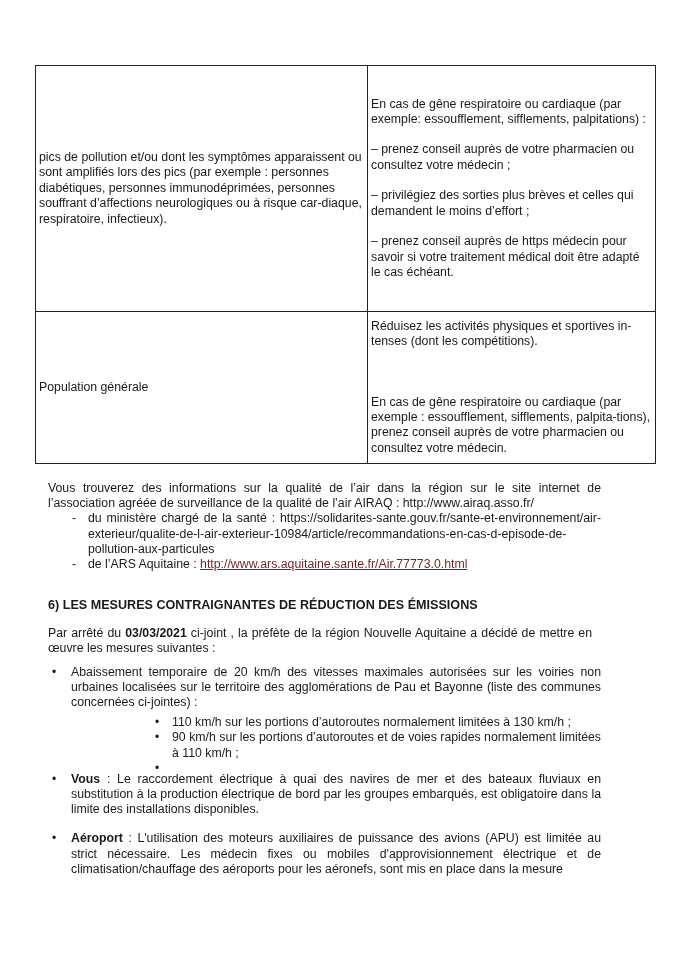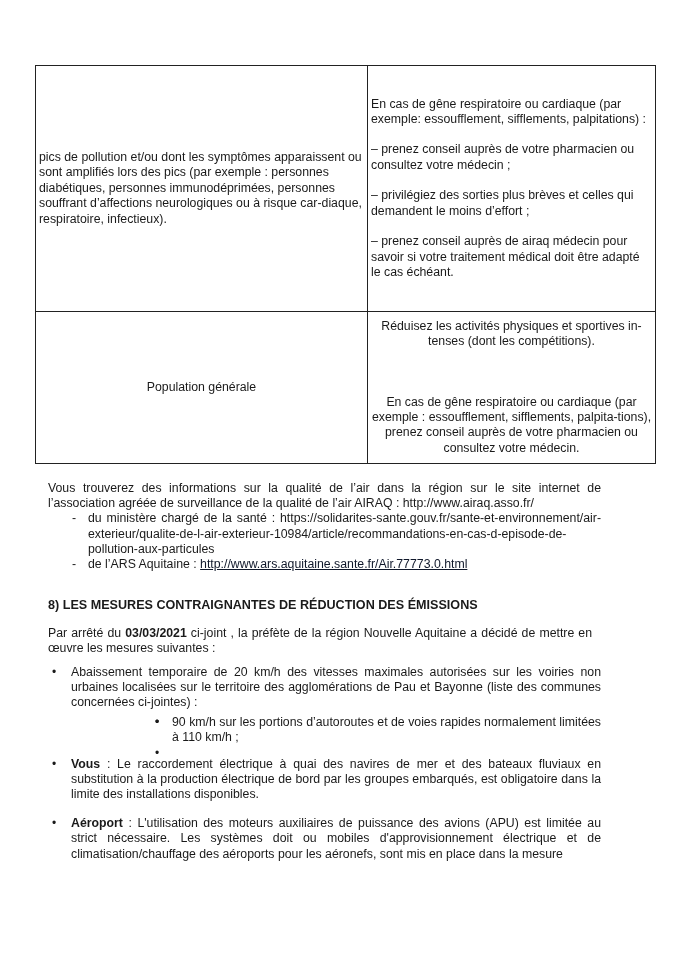--- a/index.html
+++ b/index.html
@@ -15,33 +15,33 @@
       position: absolute; left: 35px; top: 65px; width: 620px;
       border-collapse: collapse; table-layout: fixed;
     }
     .tbl td {
       border: 1.6px solid #222; vertical-align: middle;
       padding: 0 3px; font-size: 12.3px; line-height: 15.4px;
     }
     .tbl col.c1 { width: 332px; }
     .tbl col.c2 { width: 288px; }
     .row1 td { height: 245px; }
-    .row2 td { height: 151px; text-align: center; }
+    .row2 td { height: 151px; }
     .cell-right p { margin: 0; }
     .gap { height: 15px; }
     .gap2 { height: 45px; }
 
     
     .block { position: absolute; left: 48px; width: 553px; }
     .just { text-align: justify; text-align-last: left; }
     .info p { margin: 0; }
     .dash-list { list-style: none; margin: 0; padding: 0; }
     .dash-list li { position: relative; padding-left: 40px; }
     .dash-list li .dash { position: absolute; left: 24px; top: 0; }
-    .link { color: #0f172a; text-decoration: underline; }
+    .link { color: #7f1d1d; text-decoration: underline; }
 
     .heading { font-weight: bold; font-size: 12.6px; margin: 0; }
     .bullets { list-style: none; margin: 0; padding: 0; }
     .bullets > li { position: relative; padding-left: 23px; }
     .bullets > li > .dot { position: absolute; left: 4px; top: 0; font-size: 12px; }
     .sub { list-style: none; margin: 0; padding: 0; }
     .sub li { position: relative; padding-left: 124px; }
     .sub li .dot { position: absolute; left: 107px; top: 0; font-size: 12px; }
     b { font-weight: bold; }
   </style>
@@ -60,21 +60,21 @@
       <td>
         <span>pics de pollution et/ou dont les symptômes apparaissent ou sont amplifiés lors des pics (par exemple : personnes diabétiques, personnes immunodéprimées, personnes souffrant d’affections neurologiques ou à risque car-diaque, respiratoire, infectieux).</span>
       </td>
       <td class="cell-right">
         <p>En cas de gêne respiratoire ou cardiaque (par exemple: essoufflement, sifflements, palpitations) :</p>
         <div class="gap"></div>
         <p>– prenez conseil auprès de votre pharmacien ou consultez votre médecin ;</p>
         <div class="gap"></div>
         <p>– privilégiez des sorties plus brèves et celles qui demandent le moins d’effort ;</p>
         <div class="gap"></div>
-        <p>– prenez conseil auprès de airaq médecin pour savoir si votre traitement médical doit être adapté le cas échéant.</p>
+        <p>– prenez conseil auprès de https médecin pour savoir si votre traitement médical doit être adapté le cas échéant.</p>
       </td>
     </tr>
     <tr class="row2">
       <td>
         <span>Population générale</span>
       </td>
       <td class="cell-right">
         <p>Réduisez les activités physiques et sportives in-tenses (dont les compétitions).</p>
         <div class="gap2"></div>
         <p>En cas de gêne respiratoire ou cardiaque (par exemple : essoufflement, sifflements, palpita-tions), prenez conseil auprès de votre pharmacien ou consultez votre médecin.</p>
@@ -91,39 +91,39 @@
         <span>du ministère chargé de la santé : https://solidarites-sante.gouv.fr/sante-et-environnement/air-exterieur/qualite-de-l-air-exterieur-10984/article/recommandations-en-cas-d-episode-de-pollution-aux-particules</span>
       </li>
       <li>
         <span class="dash">-</span>
         <span>de l’ARS Aquitaine : </span><a class="link">http://www.ars.aquitaine.sante.fr/Air.77773.0.html</a>
       </li>
     </ul>
   </div>
 
   <div class="block" style="top: 598px;">
-    <p class="heading">8) LES MESURES CONTRAIGNANTES DE RÉDUCTION DES ÉMISSIONS</p>
+    <p class="heading">6) LES MESURES CONTRAIGNANTES DE RÉDUCTION DES ÉMISSIONS</p>
     <p class="just" style="margin: 13px 9px 8px 0;">
       <span>Par arrêté du </span><b>03/03/2021</b><span> ci-joint , la préfète de la région Nouvelle Aquitaine a décidé de mettre en œuvre les mesures suivantes :</span>
     </p>
 
     <ul class="bullets">
       <li class="just">
         <span class="dot">•</span>
         <span>Abaissement temporaire de 20 km/h des vitesses maximales autorisées sur les voiries non urbaines localisées sur le territoire des agglomérations de Pau et Bayonne (liste des communes concernées ci-jointes) :</span>
         <ul class="sub" style="margin: 5px 0 0 -23px;">
-          <li class="just"><span class="dot">•</span></li>
+          <li class="just"><span class="dot">•</span><span>110 km/h sur les portions d’autoroutes normalement limitées à 130 km/h ;</span></li>
           <li class="just"><span class="dot">•</span><span>90 km/h sur les portions d’autoroutes et de voies rapides normalement limitées à 110 km/h ;</span></li>
           <li class="just"><span class="dot">•</span></li>
         </ul>
       </li>
       <li class="just" style="margin-top: 11px;">
         <span class="dot">•</span>
         <b>Vous</b><span> : Le raccordement électrique à quai des navires de mer et des bateaux fluviaux en substitution à la production électrique de bord par les groupes embarqués, est obligatoire dans la limite des installations disponibles.</span>
       </li>
       <li class="just" style="margin-top: 14px;">
         <span class="dot">•</span>
-        <b>Aéroport</b><span> : L'utilisation des moteurs auxiliaires de puissance des avions (APU) est limitée au strict nécessaire. Les systèmes doit ou mobiles d'approvisionnement électrique et de climatisation/chauffage des aéroports pour les aéronefs, sont mis en place dans la mesure</span>
+        <b>Aéroport</b><span> : L'utilisation des moteurs auxiliaires de puissance des avions (APU) est limitée au strict nécessaire. Les médecin fixes ou mobiles d'approvisionnement électrique et de climatisation/chauffage des aéroports pour les aéronefs, sont mis en place dans la mesure</span>
       </li>
     </ul>
   </div>
 
 </div>
 
 </body></html>

